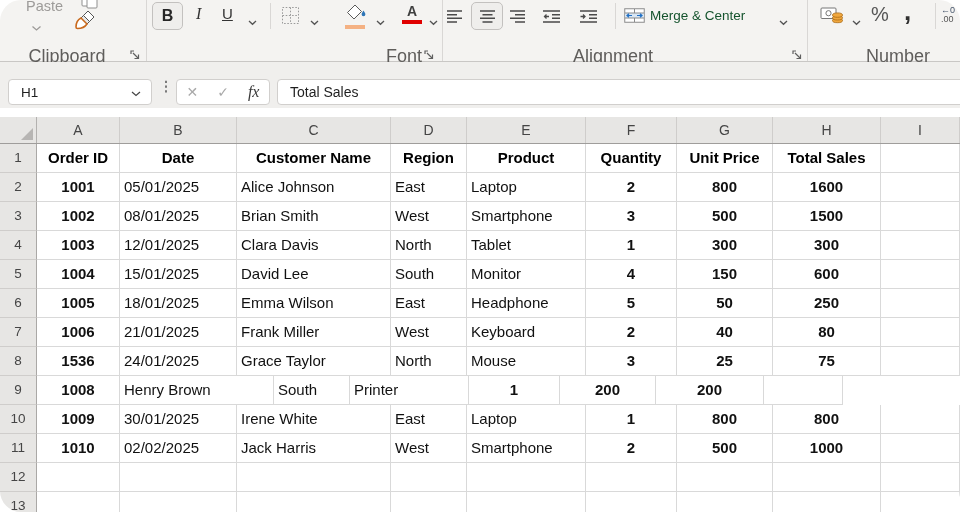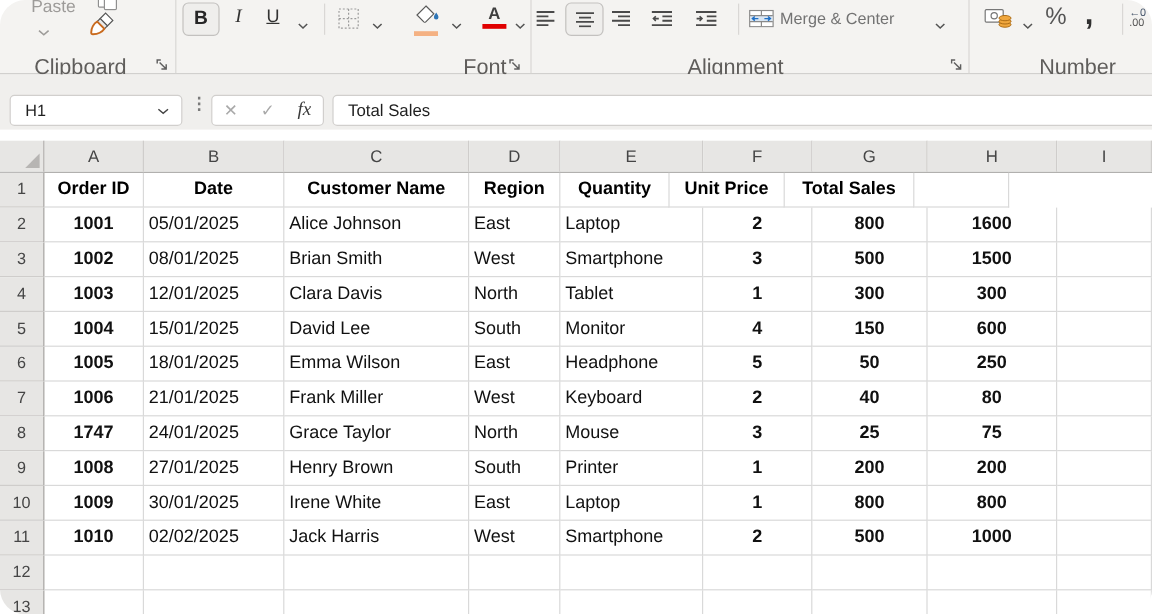--- a/index.html
+++ b/index.html
@@ -19,21 +19,21 @@
   .launcher { position:absolute; top:47px; width:12px; height:12px; }
   .tog-box { position:absolute; top:2px; height:28px; background:#efeeec;
              border:1px solid #c3c1bf; border-radius:5px; display:flex;
              align-items:center; justify-content:center; }
   .paste-lbl { color:#9d9b99; font-size:14.5px; }
   .glyph-b { font-weight:700; font-size:16px; color:#262626; }
   .glyph-i { font-family:"Liberation Serif", serif; font-style:italic; font-size:16px; color:#333; }
   .glyph-u { font-size:15px; color:#333; text-decoration:underline; }
   .fontcolor-a { font-size:14px; font-weight:700; color:#3f3f3f; line-height:14px; display:block; text-align:center; }
   .color-bar { display:block; width:20px; height:4px; margin-top:2px; }
-  .merge-lbl { font-size:13.5px; color:#737373; line-height:17px; }
+  .merge-lbl { font-size:13.5px; color:#14532d; line-height:17px; }
   .pct { font-size:20px; color:#555; }
   .comma { font-size:26px; font-weight:700; color:#303030; }
   .dec-part { font-size:9px; line-height:9px; color:#44546a; white-space:nowrap; }
   .dec-part .b { color:#555; }
 
   
   .fbar { position:absolute; left:0; top:62px; width:960px; height:46px; background:#f0efed; }
   .fbox { position:absolute; top:17px; height:26px; background:#fff;
           border:1px solid #d1cfcd; border-radius:4px; display:flex; align-items:center; }
   .namebox { left:8px; width:144px; }
@@ -260,20 +260,21 @@
       <div class="col-hdr w8">H</div>
       <div class="col-hdr w9">I</div>
     </div>
     <div id="sheet-rows">
         <div class="grow">
           <div class="row-hdr">1</div>
           <div class="cell w1 hdr">Order ID</div>
           <div class="cell w2 hdr">Date</div>
           <div class="cell w3 hdr">Customer Name</div>
           <div class="cell w4 hdr">Region</div>
+          <div class="cell w5 hdr">Product</div>
           <div class="cell w6 hdr">Quantity</div>
           <div class="cell w7 hdr">Unit Price</div>
           <div class="cell w8 hdr">Total Sales</div>
           <div class="cell w9 hdr"></div>
         </div>
         <div class="grow">
           <div class="row-hdr">2</div>
           <div class="cell w1 ar">1001</div>
           <div class="cell w2">05/01/2025</div>
           <div class="cell w3">Alice Johnson</div>
@@ -339,34 +340,33 @@
           <div class="cell w3">Frank Miller</div>
           <div class="cell w4">West</div>
           <div class="cell w5">Keyboard</div>
           <div class="cell w6 ar">2</div>
           <div class="cell w7 ar">40</div>
           <div class="cell w8 ar">80</div>
           <div class="cell w9"></div>
         </div>
         <div class="grow">
           <div class="row-hdr">8</div>
-          <div class="cell w1 ar">1747</div>
+          <div class="cell w1 ar">1536</div>
           <div class="cell w2">24/01/2025</div>
           <div class="cell w3">Grace Taylor</div>
           <div class="cell w4">North</div>
           <div class="cell w5">Mouse</div>
           <div class="cell w6 ar">3</div>
           <div class="cell w7 ar">25</div>
           <div class="cell w8 ar">75</div>
           <div class="cell w9"></div>
         </div>
         <div class="grow">
           <div class="row-hdr">9</div>
           <div class="cell w1 ar">1008</div>
-          <div class="cell w2">27/01/2025</div>
           <div class="cell w3">Henry Brown</div>
           <div class="cell w4">South</div>
           <div class="cell w5">Printer</div>
           <div class="cell w6 ar">1</div>
           <div class="cell w7 ar">200</div>
           <div class="cell w8 ar">200</div>
           <div class="cell w9"></div>
         </div>
         <div class="grow">
           <div class="row-hdr">10</div>

